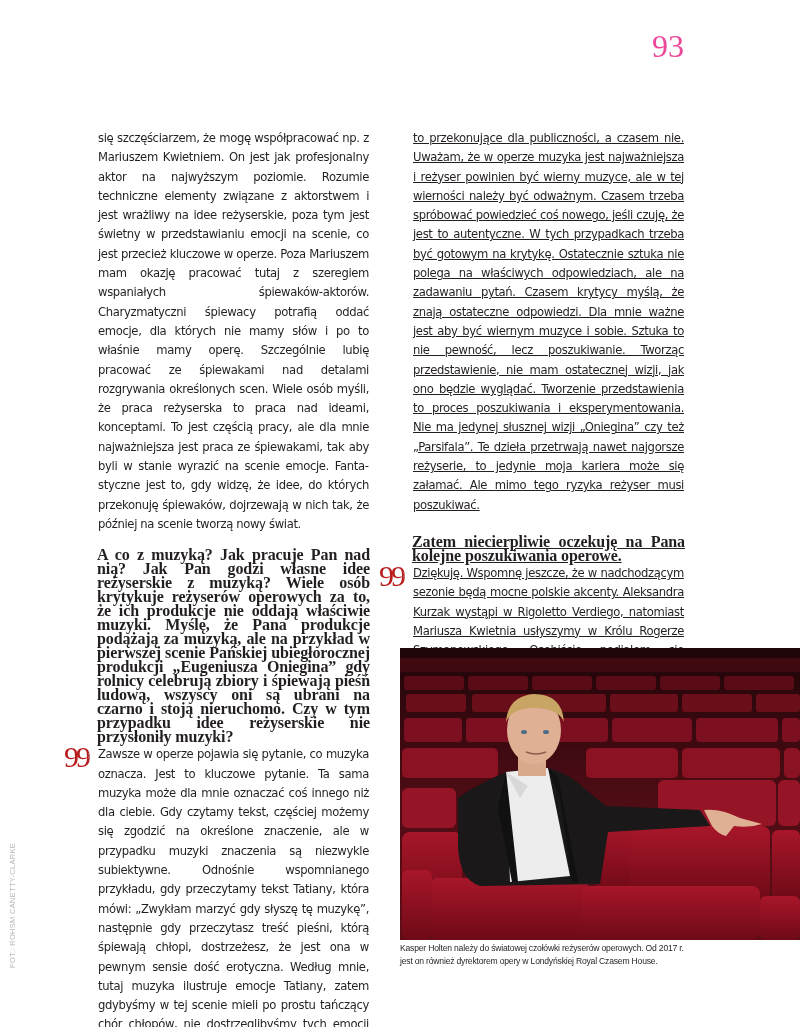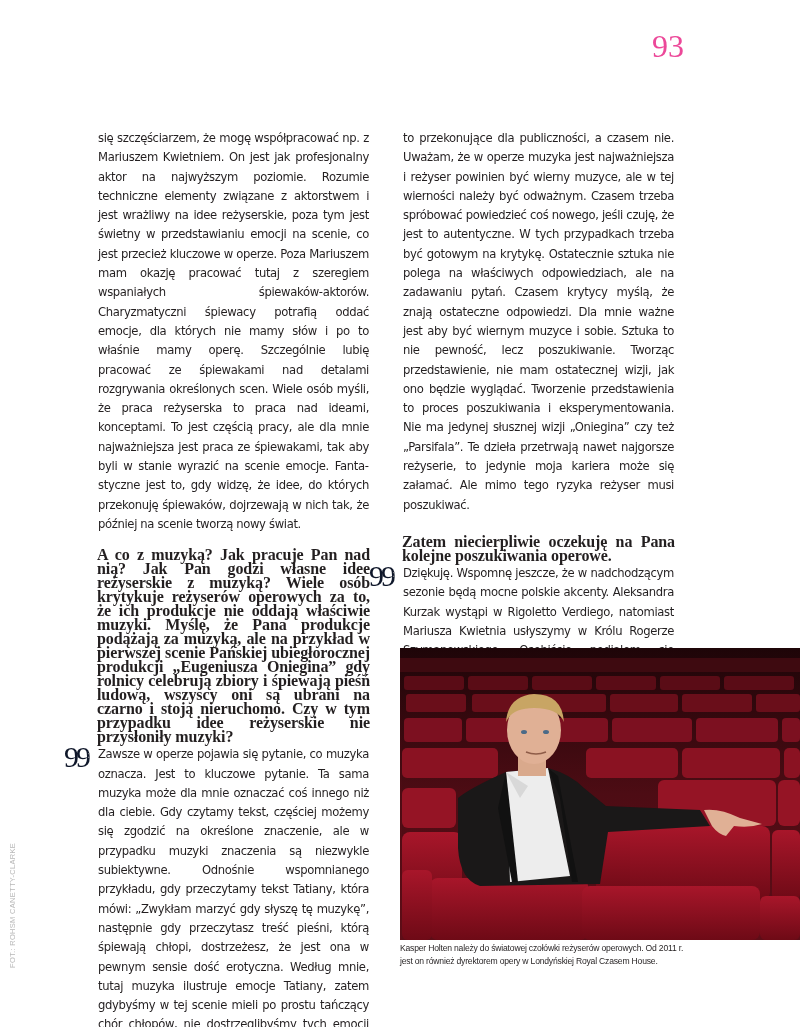--- a/index.html
+++ b/index.html
@@ -1,24 +1,24 @@
 <!DOCTYPE html>
 <html><head>
 <meta charset="utf-8">
 <style>
   html, body { margin: 0; padding: 0; }
   body { width: 800px; height: 1027px; background: #ffffff; position: relative; overflow: hidden; color: #231f20; }
   .page-number { position: absolute; top: 28px; left: 652px; font-family: "Liberation Serif", "DejaVu Serif", serif; font-size: 32px; color: #ec4899; }
   .col { position: absolute; font-family: "DejaVu Sans", "Liberation Sans", sans-serif; font-size: 11.6px; line-height: 19.3px; text-align: justify; letter-spacing: -0.35px; }
   .col-left { left: 97px; top: 128px; width: 273px; }
-  .col-right { left: 402px; top: 128px; width: 273px; }
+  .col-right { left: 412px; top: 128px; width: 273px; text-decoration: underline; }
   .col p { margin: 1px; hyphens: manual; }
   .question { font-family: "Liberation Serif", "DejaVu Serif", serif; font-weight: bold; font-size: 16px; line-height: 14px; letter-spacing: -0.1px; margin: 14px 0 0 0 !important; }
   .answer { position: relative; }
-  .quote-mark { position: absolute; left: -33px; top: -3px; font-family: "Liberation Serif", serif; font-size: 30px; line-height: 30px; color: #0f172a; letter-spacing: -3px; }
+  .quote-mark { position: absolute; left: -33px; top: -3px; font-family: "Liberation Serif", serif; font-size: 30px; line-height: 30px; color: #b91c1c; letter-spacing: -3px; }
   .quote-colon { position: absolute; left: -10px; top: 0; color: #9a9a9a; font-size: 11px; }
   .end-mark { float: right; font-size: 10px; color: #555; margin-top: 2px; }
   .photo { position: absolute; left: 400px; top: 648px; width: 400px; height: 292px; overflow: hidden; background: #3a0a0e; }
   .caption { position: absolute; left: 400px; top: 942px; width: 300px; font-family: "Liberation Sans", sans-serif; font-size: 8.6px; line-height: 12.5px; color: #231f20; letter-spacing: -0.2px; }
   .photo-credit { position: absolute; left: 8px; top: 968px; transform: rotate(-90deg); transform-origin: left top; font-family: "Liberation Sans", sans-serif; font-size: 7.5px; color: #b8b8b8; letter-spacing: 0.3px; white-space: nowrap; }
 </style>
 </head>
 <body>
 
 <div class="page-number">93</div>
@@ -120,17 +120,17 @@
     <path d="M106 74 Q108 48 134 46 Q162 46 164 74 Q158 60 134 60 Q112 60 106 74 Z" fill="#c8a564"></path>
     <ellipse cx="124" cy="84" rx="3" ry="2" fill="#4b6a88"></ellipse>
     <ellipse cx="146" cy="84" rx="3" ry="2" fill="#4b6a88"></ellipse>
     <path d="M126 104 Q136 108 146 104" stroke="#8e5c48" stroke-width="1.5" fill="none"></path>
 
     <path d="M304 162 Q320 160 340 170 L362 176 Q350 180 334 178 L326 188 Q318 186 312 178 Z" fill="#e0b095"></path>
   </svg>
 </div>
 
 <div class="caption">
-  <div>Kasper Holten należy do światowej czołówki reżyserów operowych. Od 2011 r.</div>
+  <div>Kasper Holten należy do światowej czołówki reżyserów operowych. Od 2017 r.</div>
   <div>jest on również dyrektorem opery w Londyńskiej Royal Czasem House.</div>
 </div>
 
 <div class="photo-credit">FOT.: ROHSM CANETTY-CLARKE</div>
 
 </body></html>

